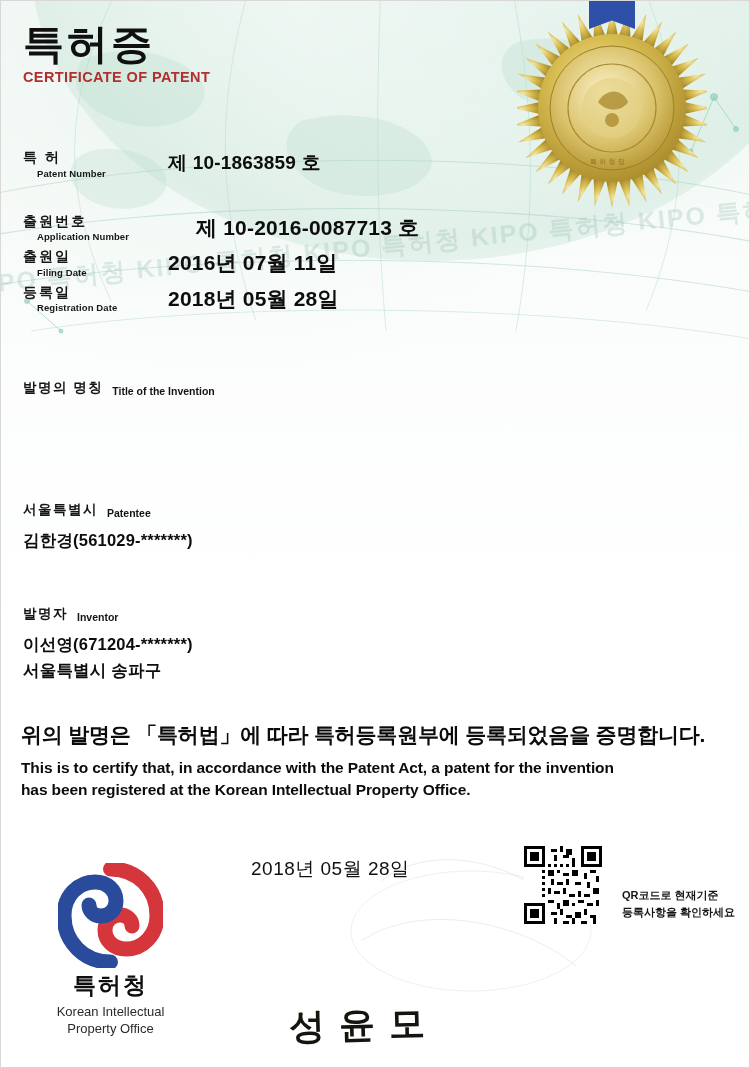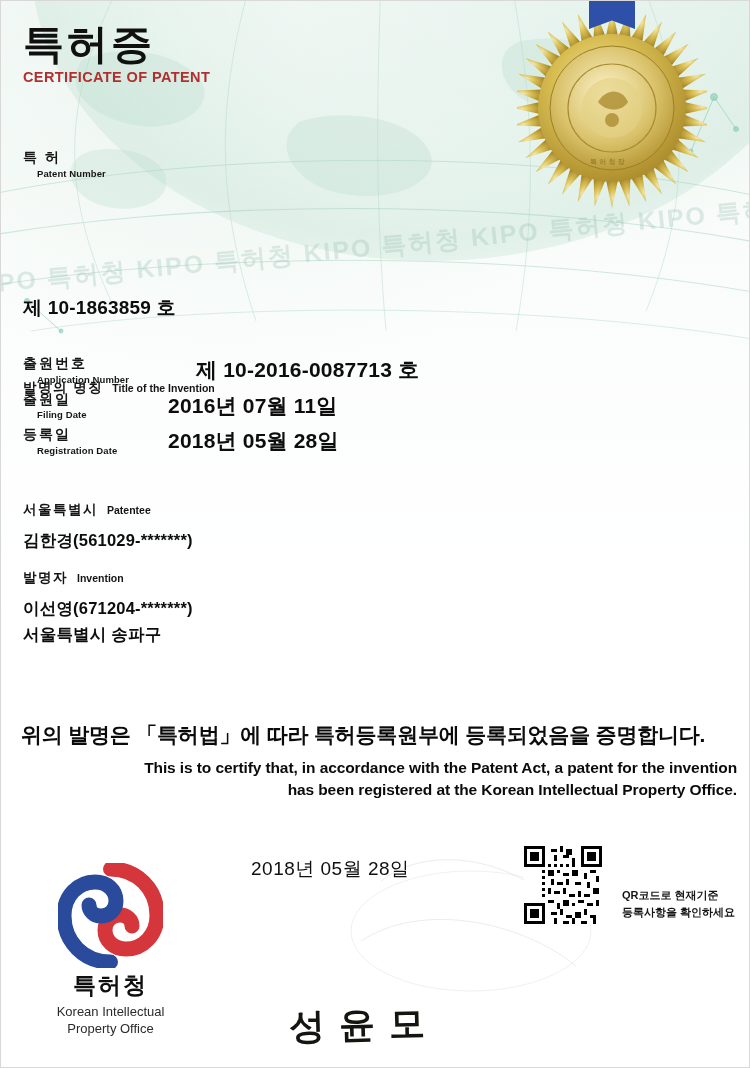--- a/index.html
+++ b/index.html
@@ -129,33 +129,33 @@
   .fvalue {
     font-size: 21px;
     font-weight: 700;
     color: #0d0d0d;
     padding-top: 1px;
     letter-spacing: 0.2px;
   }
   .fvalue.big {
     font-size: 19px;
   }
-  .row-patentnum { margin-bottom: 34px; flex-direction: column; }
+  .row-patentnum { margin-bottom: 34px; }
   .row-appnum { margin-bottom: 6px; gap: 28px; }
   .row-filing { margin-bottom: 6px; }
 
   
   .block {
     position: absolute;
     left: 22px;
     width: 700px;
   }
   .block-head {
     display: flex;
-    align-items: center;
+    align-items: flex-end;
     gap: 9px;
     margin-bottom: 9px;
   }
   .block-head .ko {
     font-size: 13.5px;
     font-weight: 700;
     letter-spacing: 1.5px;
     color: #141414;
   }
   .block-head .en {
@@ -166,21 +166,21 @@
   .block-line {
     font-size: 16.5px;
     font-weight: 700;
     color: #0d0d0d;
     line-height: 1.55;
     letter-spacing: 0.2px;
   }
 
   #title-block { top: 378px; }
   #patentee-block { top: 500px; }
-  #inventor-block { top: 568px; }
+  #inventor-block { top: 604px; }
 
   
   .certify {
     position: absolute;
     left: 20px;
     top: 720px;
     width: 716px;
   }
   .certify-ko {
     font-size: 21px;
@@ -189,21 +189,20 @@
     letter-spacing: -0.2px;
     line-height: 1.3;
   }
   .certify-en {
     margin-top: 9px;
     font-size: 15.5px;
     font-weight: 700;
     color: #0b0b0b;
     line-height: 1.42;
     letter-spacing: -0.1px;
-    text-align: right;
   }
 
   
   .issue-date {
     position: absolute;
     left: 250px;
     top: 855px;
     font-size: 19px;
     font-weight: 400;
     color: #101010;
@@ -554,21 +553,21 @@
     <div class="block-head">
       <span class="ko">서울특별시</span>
       <span class="en">Patentee</span>
     </div>
     <div class="block-line">김한경(561029-*******)</div>
   </div>
 
   <div class="block" id="inventor-block">
     <div class="block-head">
       <span class="ko">발명자</span>
-      <span class="en">Invention</span>
+      <span class="en">Inventor</span>
     </div>
     <div class="block-line">이선영(671204-*******)</div>
     <div class="block-line">서울특별시 송파구</div>
   </div>
 
   <div class="certify">
     <div class="certify-ko">위의 발명은 「특허법」에 따라 특허등록원부에 등록되었음을 증명합니다.</div>
     <div class="certify-en">
       <div>This is to certify that, in accordance with the Patent Act, a patent for the invention</div>
       <div>has been registered at the Korean Intellectual Property Office.</div>

